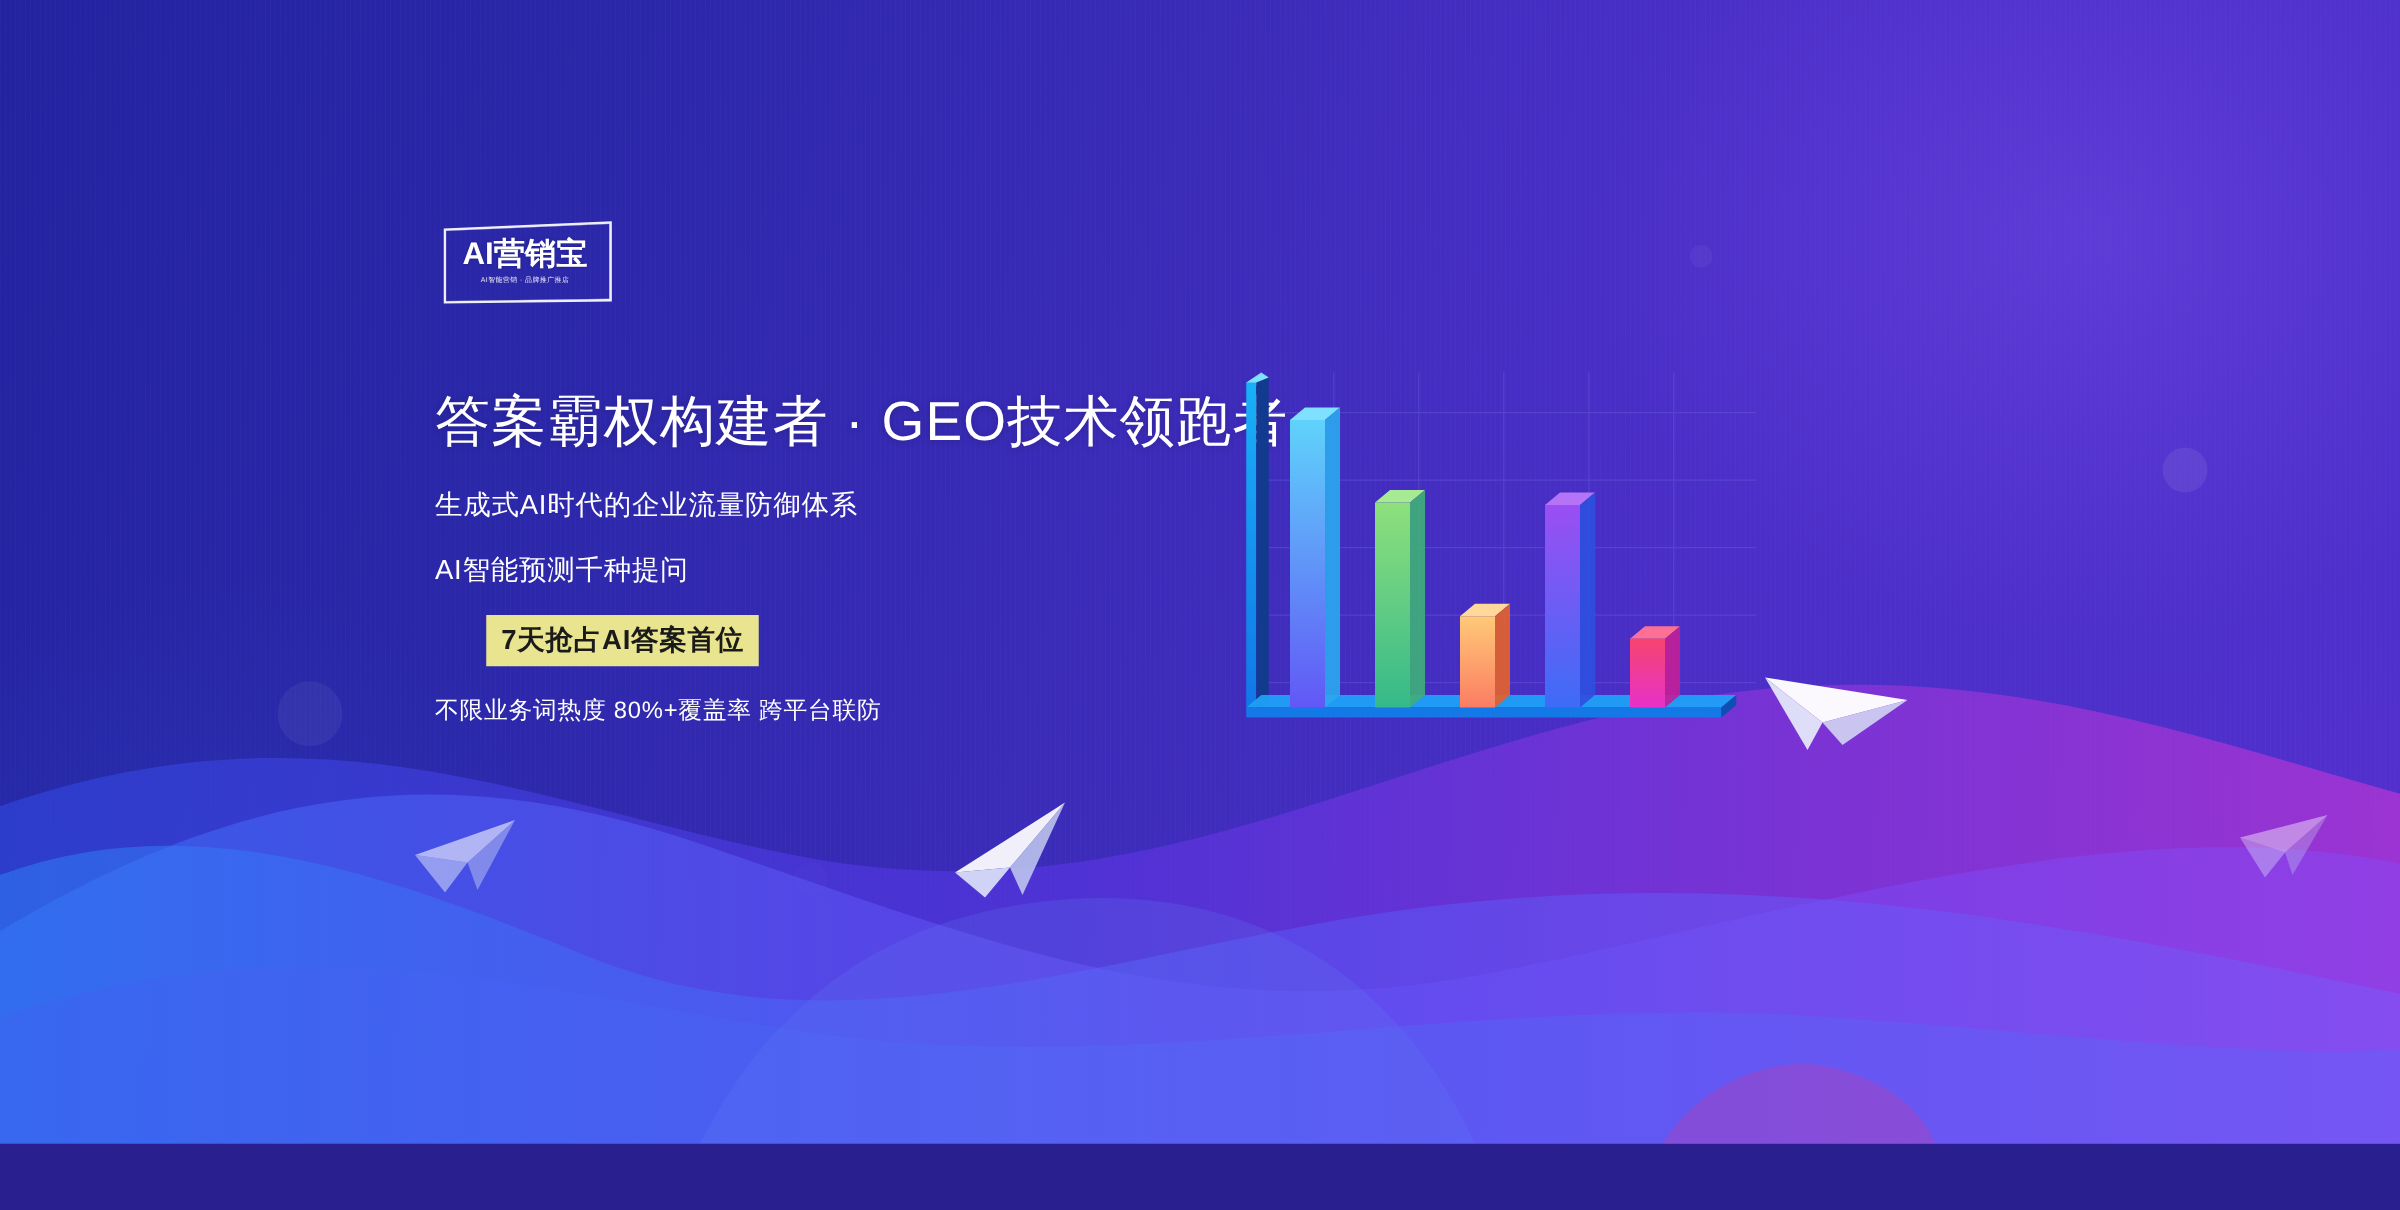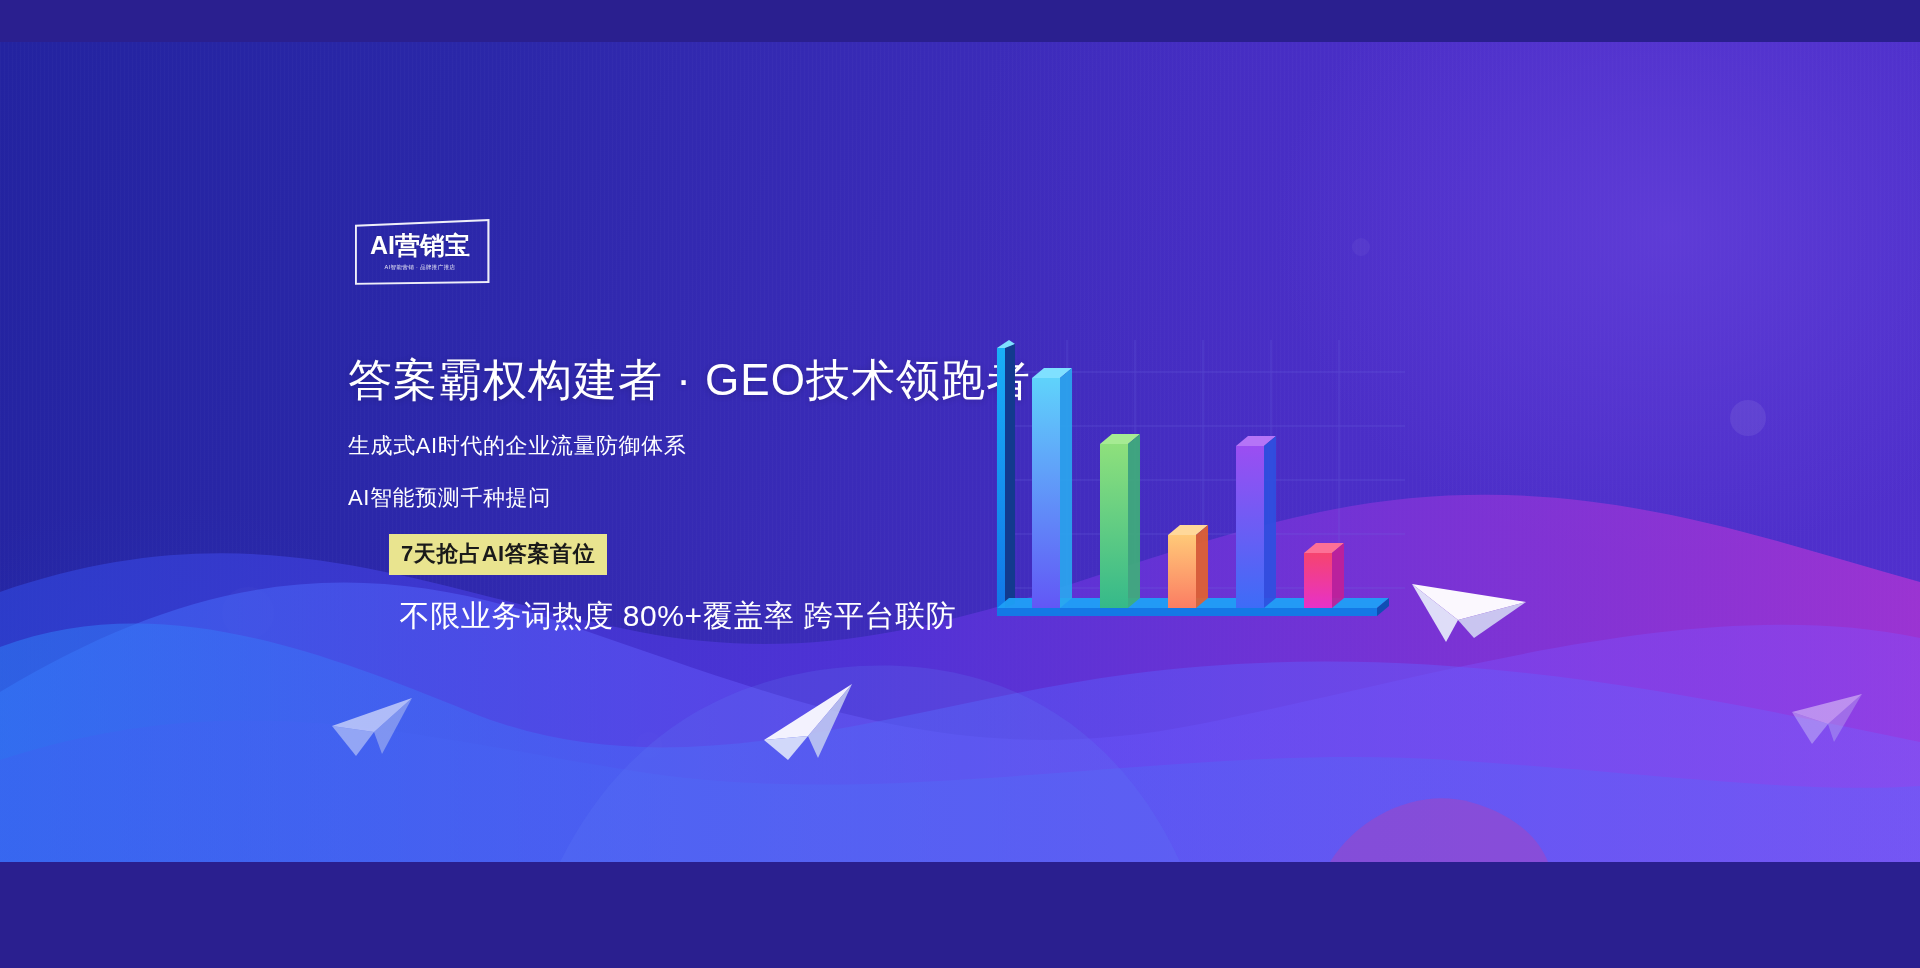--- a/index.html
+++ b/index.html
@@ -4,26 +4,25 @@
 <title>AI营销宝 Banner</title>
 <style>
   * { margin:0; padding:0; box-sizing:border-box; }
   html,body{
     width:1920px; height:968px; overflow:hidden;
     background:#2a1f8f;
     font-family:"Liberation Sans","DejaVu Sans",sans-serif;
   }
   #banner{
     position:relative;
-    width:1920px; height:820px;
+    width:1920px; height:915px;
     overflow:hidden;
     background:
       radial-gradient(1200px 900px at 88% 18%, #4b2fc9 0%, rgba(75,47,201,0) 60%),
       linear-gradient(105deg, #2323a0 0%, #2a27a8 22%, #3a2bb8 45%, #4a2ec6 68%, #5330cf 100%);
-    margin-top: 42px;
   }
 
   
   .bg-texture{
     position:absolute; inset:0;
     background-image:repeating-linear-gradient(90deg, rgba(255,255,255,0.018) 0 1px, rgba(255,255,255,0) 1px 4px);
     pointer-events:none;
   }
 
   
@@ -106,21 +105,21 @@
     display:inline-block;
     background:#e9e48f;
     color:#1a1a1a;
     font-size:22px;
     font-weight:bold;
     letter-spacing:0.6px;
     line-height:1;
     padding:9px 12px 10px 12px;
     white-space:nowrap;
   }
-  #sub3{ margin-top:26px; font-size:30px;text-align:center; }
+  #sub3{ margin-top:26px; font-size:19px; }
 
   
   #chart{
     position:absolute;
     left:985px; top:298px;
     width:420px; height:300px;
   }
   #chart svg{ display:block; overflow:visible; }
 
   

